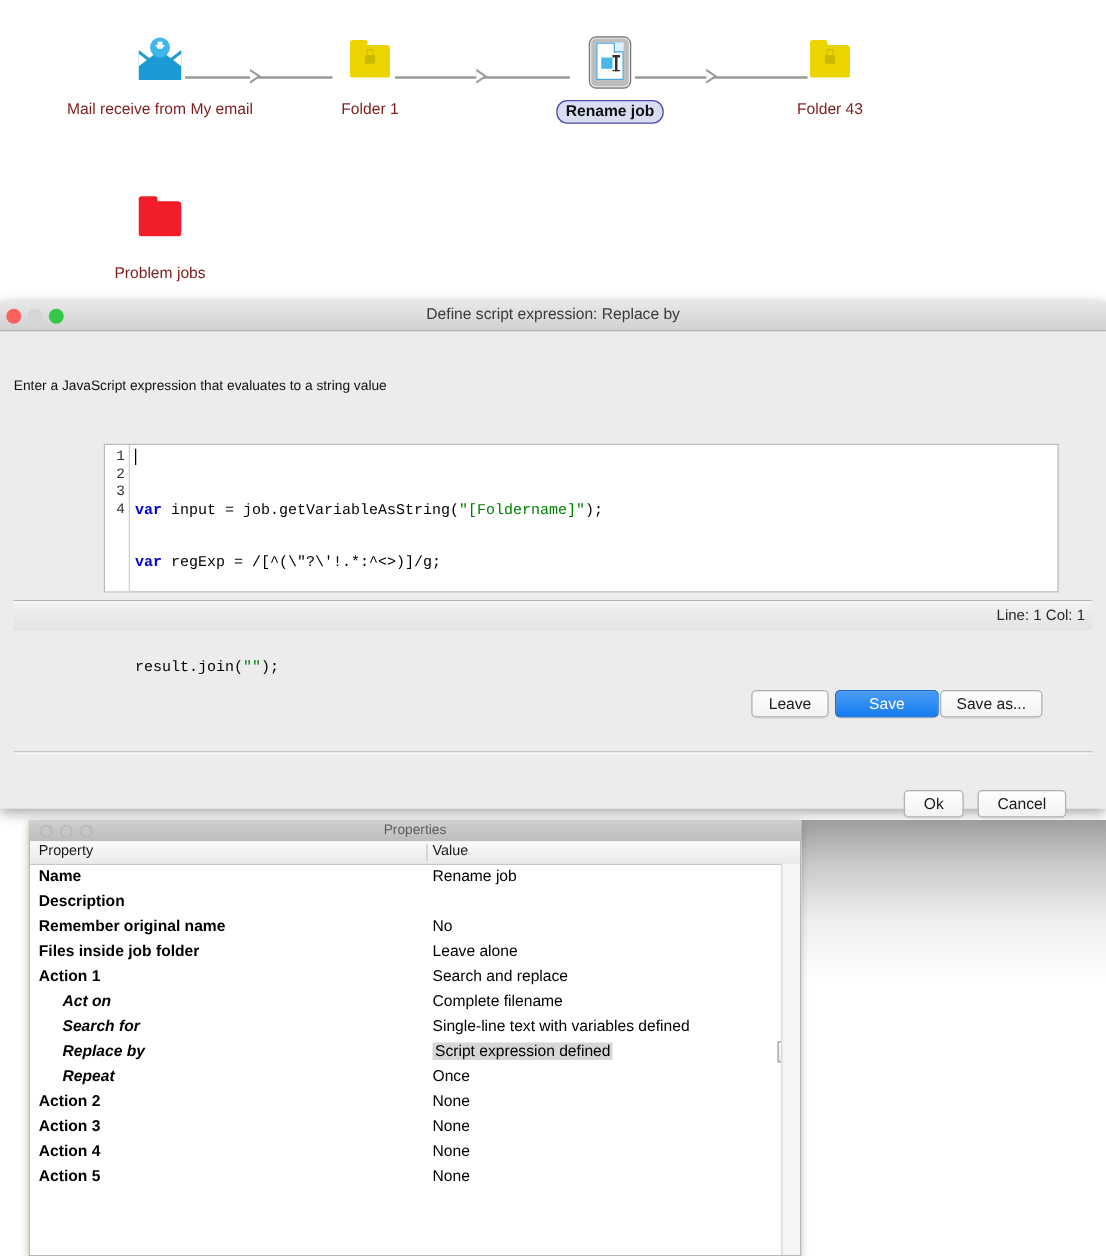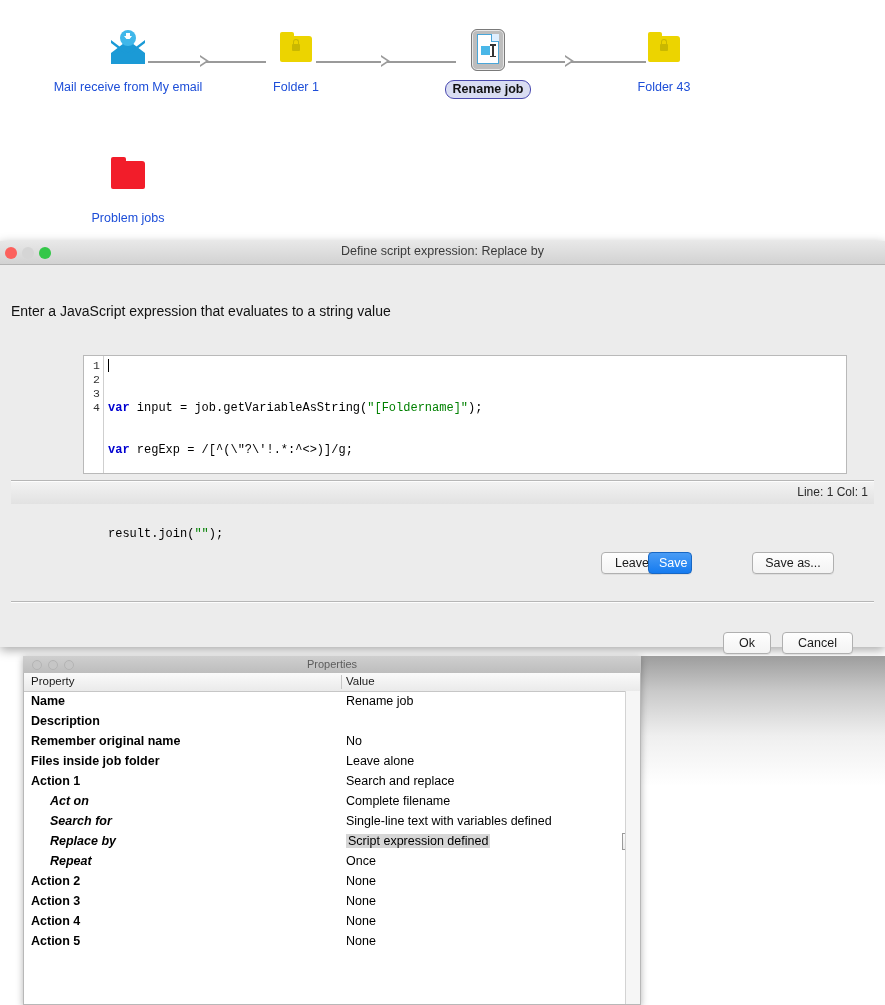--- a/index.html
+++ b/index.html
@@ -12,21 +12,21 @@
     position:relative;
   }
 
   
   #flow-canvas{
     position:absolute;left:0;top:0;width:885px;height:660px;
     background:#ffffff;
   }
   .flow-node{position:absolute;text-align:center;}
   .flow-label{
-    font-size:12.5px;color:#1d4ed8;white-space:nowrap;
+    font-size:12.5px;color:#7f1d1d;white-space:nowrap;
     margin-top:4px;display:block;
   }
   .flow-label.selected{
     display:inline-block;
     background:#d9ddf2;
     border:1.5px solid #4a4ab0;
     border-radius:9px;
     padding:1px 7px 2px 7px;
     font-weight:bold;
     color:#111;
@@ -143,21 +143,21 @@
     position:absolute;left:0;right:0;top:3px;text-align:center;
     font-size:12.5px;color:#3a3a3a;
   }
   .traffic{position:absolute;top:6px;width:12px;height:12px;border-radius:50%;}
   .traffic.close{left:5px;background:#fc615d;}
   .traffic.min{left:22px;background:#d5d5d5;}
   .traffic.max{left:39px;background:#34c749;}
 
   #dialog-body{padding:0 11px;position:relative;height:382px;box-sizing:border-box;}
   .prompt{
-    font-size:14px;color:#111;padding-top:38px;padding-left:0px;
+    font-size:11px;color:#111;padding-top:38px;padding-left:0px;
   }
 
   .editor-box{
     position:absolute;left:83px;top:90px;width:764px;height:119px;
     background:#ffffff;border:1px solid #b9b9b9;box-sizing:border-box;
     display:flex;
   }
   .gutter{
     width:16px;min-width:16px;background:#ffffff;
     font-family:"Liberation Mono", monospace;font-size:11.5px;color:#333;
@@ -367,21 +367,21 @@
     </div>
 
     <div class="statusbar">
       <span>Line: 1 Col: 1</span>
     </div>
 
     <div class="sep" id="sep1"></div>
     <div class="sep" id="sep2"></div>
 
     <button class="btn row-a" style="left:601px;width:62px;">Leave</button>
-    <button class="btn row-a primary" style="left:648px;width:44px;">Save</button>
+    <button class="btn row-a primary" style="left:668px;width:83px;">Save</button>
     <button class="btn row-a" style="left:752px;width:82px;">Save as...</button>
 
     <button class="btn row-b" style="left:723px;width:48px;">Ok</button>
     <button class="btn row-b" style="left:782px;width:71px;">Cancel</button>
   </div>
 </div>
 
 <div id="props-shadow"></div>
 
 <div id="props">

